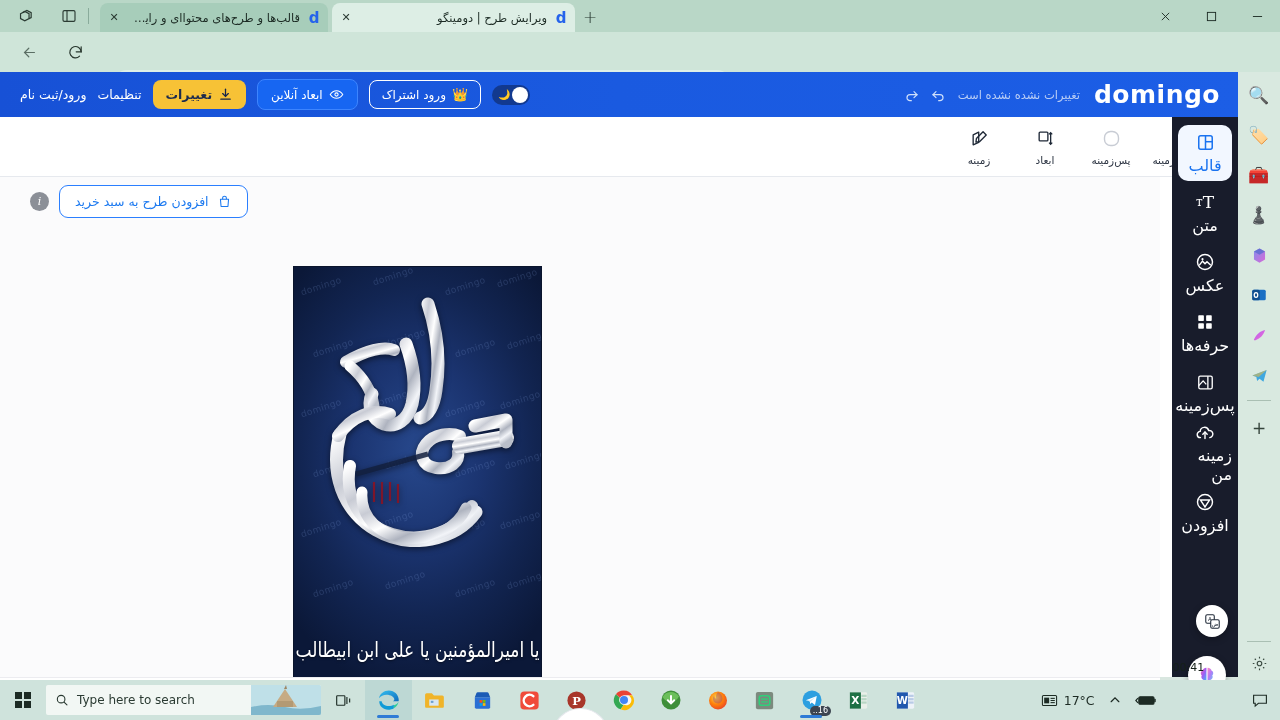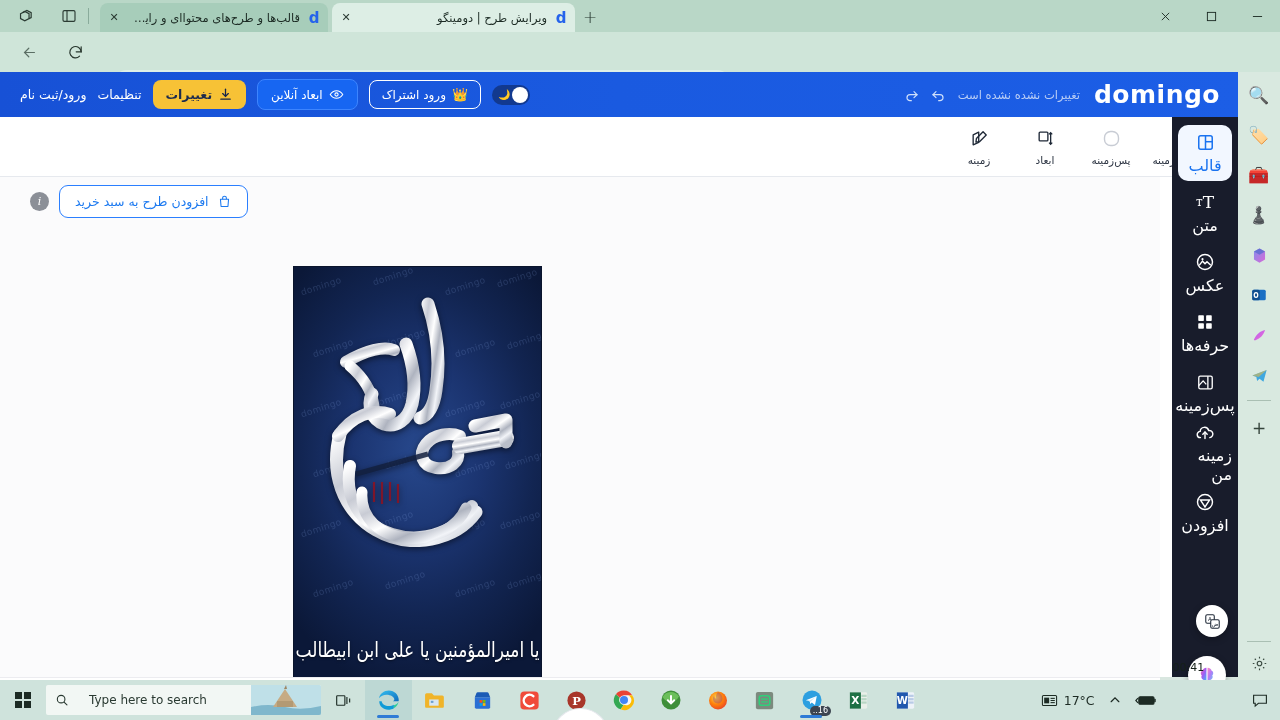--- a/index.html
+++ b/index.html
@@ -238,21 +238,21 @@
 
   
   .taskbar {
     position: absolute; left: 0; bottom: 0; width: 1280px; height: 40px;
     background: #cfe3dc;
     display:flex; align-items:center; direction: ltr;
   }
   .tb-start { width: 46px; display:flex; align-items:center; justify-content:center; font-size: 17px; color:#1c2b24; }
   .tb-search {
     width: 275px; height: 30px; background:#f2f7f4; border-radius: 2px;
-    display:flex; align-items:center; padding: 0 9px; gap: 20px; position: relative; overflow: hidden;
+    display:flex; align-items:center; padding: 0 9px; gap: 8px; position: relative; overflow: hidden;
   }
   .tb-search .ph { font-size: 12px; color:#2a3a32; }
   .tb-search .castle { position:absolute; right:0; top:0; width:70px; height:30px;
     background: linear-gradient(180deg,#cfe6ea 0%, #9fc9d6 60%, #7fb3c8 100%); }
   .tb-taskview { width: 44px; display:flex; align-items:center; justify-content:center; font-size: 15px; color:#1f2e27; }
   .tb-apps { display:flex; align-items:center; gap: 0; }
   .tb-app { width: 47px; height: 40px; display:flex; align-items:center; justify-content:center; position: relative; }
   .tb-app.running::after {
     content:''; position:absolute; bottom: 2px; left: 12px; width: 22px; height: 3px;
     border-radius: 2px; background:#2e7bd6;

